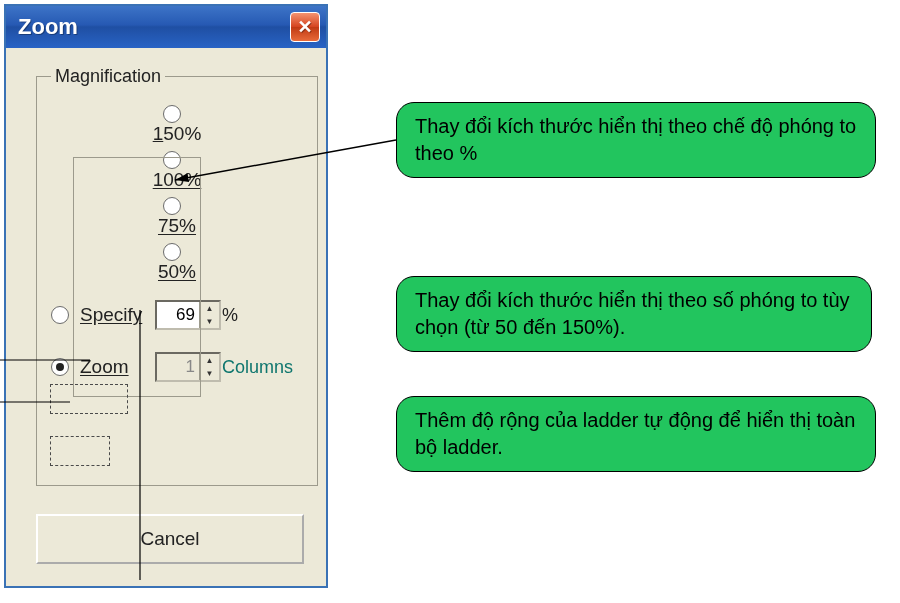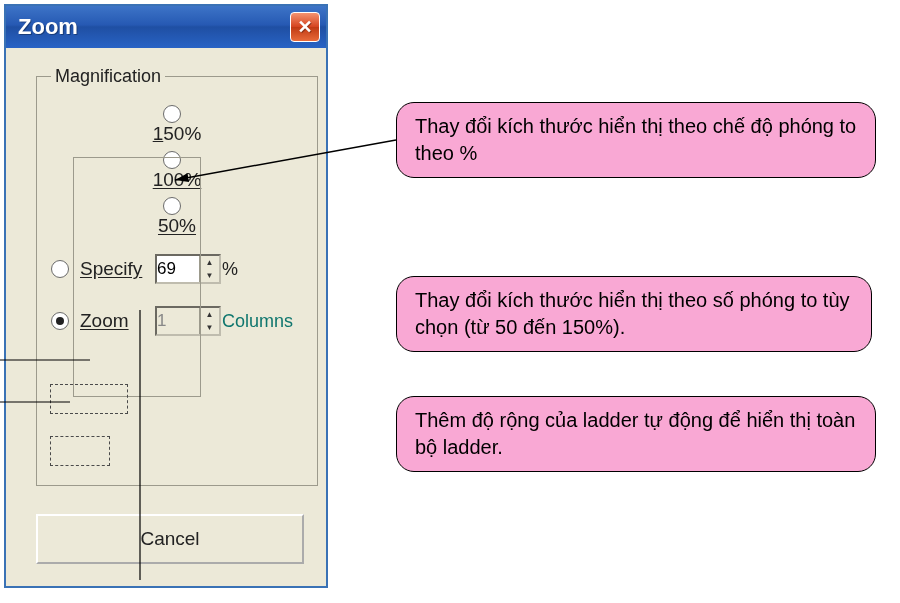--- a/index.html
+++ b/index.html
@@ -91,21 +91,21 @@
     .specify-row, .auto-row {
       display: flex; align-items: center; gap: 1px; height: 52px; margin-left: 0;
     }
     .spin {
       display: flex; align-items: stretch;
       border: 2px inset #bfbcae;
       background: #fff;
       height: 30px;
     }
     .spin input {
-      width: 42px; border: none; text-align: left; padding-right: 4px; font-size: 17px;
+      width: 42px; border: none; text-align: right; padding-right: 4px; font-size: 17px;
       background: #fff;
     }
     .spin input:disabled { color: #888; background: #ece9d8; }
     .spin .arrows { display: flex; flex-direction: column; width: 20px; }
     .spin .arrows span {
       flex: 1; background: #ece9d8; border-left: 1px solid #9c9a8c;
       display:flex; align-items:center; justify-content:center; font-size:8px; color:#333;
       cursor: pointer;
     }
     .unit { font-size: 18px; color: #222; }
@@ -132,21 +132,21 @@
       background: #ece9d8;
       border: 2px outset #fff;
       font-size: 19px;
       color: #222;
       cursor: pointer;
     }
 
     
     .callout {
       position: absolute;
-      background: #f9a8d4;
+      background: #22c55e;
       border: 1.5px solid #000;
       border-radius: 18px;
       padding: 10px 18px;
       font-size: 20px;
       line-height: 1.35;
       color: #000;
     }
     .c1 { left: 396px; top: 102px;  width: 480px; }
     .c2 { left: 396px; top: 276px;  width: 476px; }
     .c3 { left: 396px; top: 396px;  width: 480px; }
@@ -170,20 +170,24 @@
 
       <div class="percent-box"></div>
 
       <div class="opt-row">
         <span class="radio"></span>
         <span class="opt-label"><span style="text-decoration:underline">1</span>50%</span>
       </div>
       <div class="opt-row">
         <span class="radio"></span>
         <span class="opt-label u">100%</span>
+      </div>
+      <div class="opt-row">
+        <span class="radio"></span>
+        <span class="opt-label u">75%</span>
       </div>
       <div class="opt-row">
         <span class="radio"></span>
         <span class="opt-label u">50%</span>
       </div>
 
       <div class="specify-row">
         <span class="radio"></span>
         <span class="opt-label u" style="width:74px">Specify</span>
         <div class="spin">

